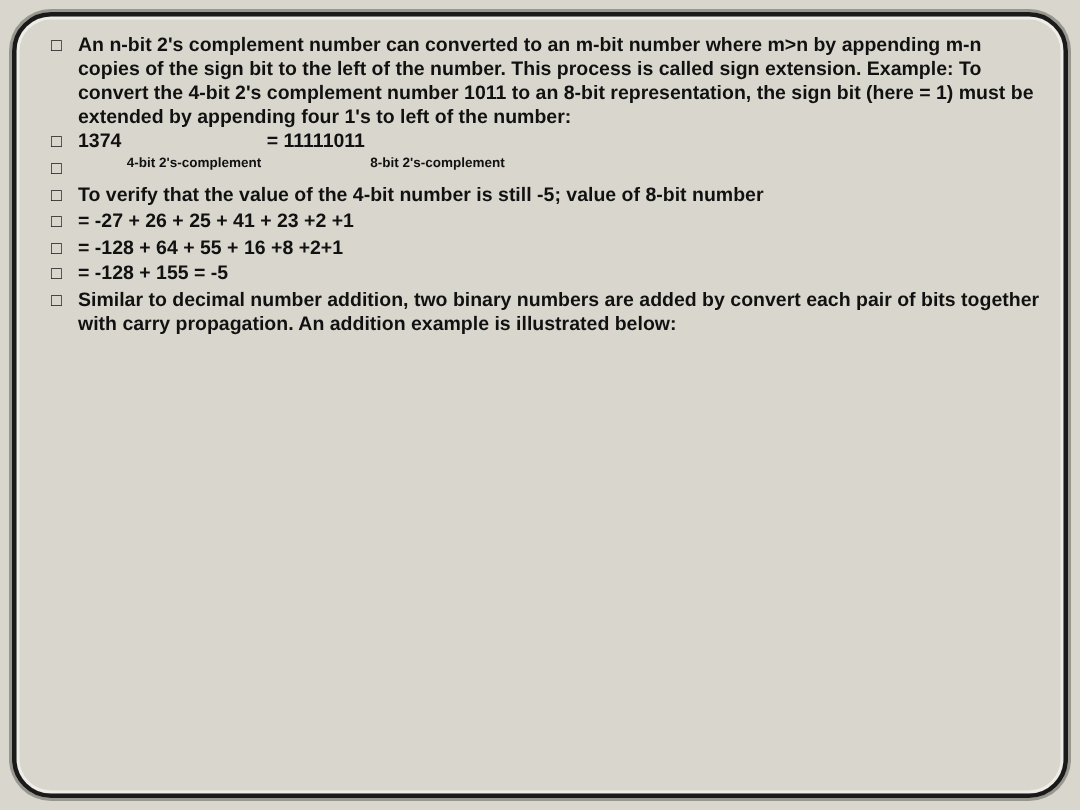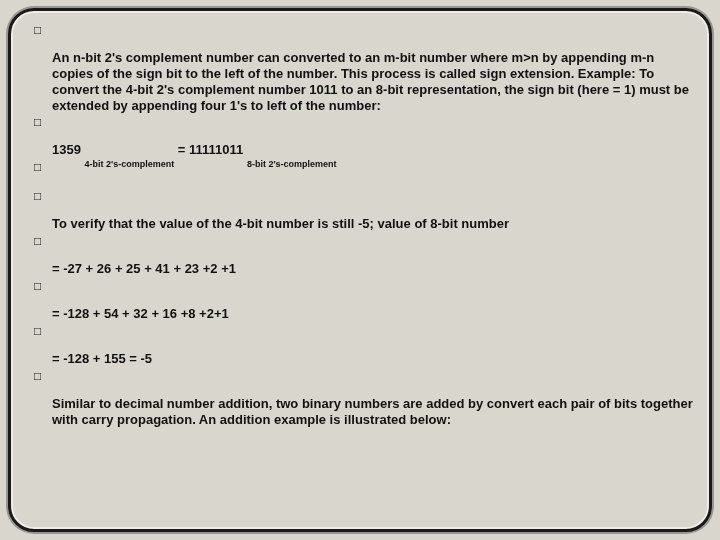--- a/index.html
+++ b/index.html
@@ -45,21 +45,20 @@
   .bullet {
     flex: 0 0 18px;
     font-family: "Segoe UI Symbol", Arial, sans-serif;
     font-weight: normal;
     font-size: 12px;
     line-height: 1.3;
     padding-top: 1px;
   }
   .txt {
     flex: 1 1 auto;
-    margin-top: 28px;
   }
   sub {
     font-size: 9px;
     vertical-align: baseline;
     position: relative;
     top: 13px;
     font-weight: 600;
   }
 </style>
 </head>
@@ -70,42 +69,42 @@
   <div class="content">
 
     <div class="row">
       <span class="bullet">□</span>
       <span class="txt">An n-bit 2's complement number can converted to an m-bit number where m&gt;n by appending m-n copies of the sign bit to the left of the number. This process is called sign extension. Example: To convert the 4-bit 2's complement number 1011 to an 8-bit representation, the sign bit (here = 1) must be extended by appending four 1's to left of the number:</span>
     </div>
 
     <div class="row">
       <span class="bullet">□</span>
       <span class="txt">
-        <span>1359 </span><sub>4-bit 2's-complement</sub><span> = 11111011 </span><sub>8-bit 2's-complement</sub>
+        <span>1374 </span><sub>4-bit 2's-complement</sub><span> = 11111011 </span><sub>8-bit 2's-complement</sub>
       </span>
     </div>
 
     <div class="row">
       <span class="bullet">□</span>
       <span class="txt"></span>
     </div>
 
     <div class="row">
       <span class="bullet">□</span>
       <span class="txt">To verify that the value of the 4-bit number is still -5; value of 8-bit number</span>
     </div>
 
     <div class="row">
       <span class="bullet">□</span>
       <span class="txt">= -27 + 26 + 25 + 41 + 23 +2 +1</span>
     </div>
 
     <div class="row">
       <span class="bullet">□</span>
-      <span class="txt">= -128 + 54 + 32 + 16 +8 +2+1</span>
+      <span class="txt">= -128 + 64 + 55 + 16 +8 +2+1</span>
     </div>
 
     <div class="row">
       <span class="bullet">□</span>
       <span class="txt">= -128 + 155 = -5</span>
     </div>
 
     <div class="row">
       <span class="bullet">□</span>
       <span class="txt">Similar to decimal number addition, two binary numbers are added by convert each pair of bits together with carry propagation. An addition example is illustrated below:</span>

